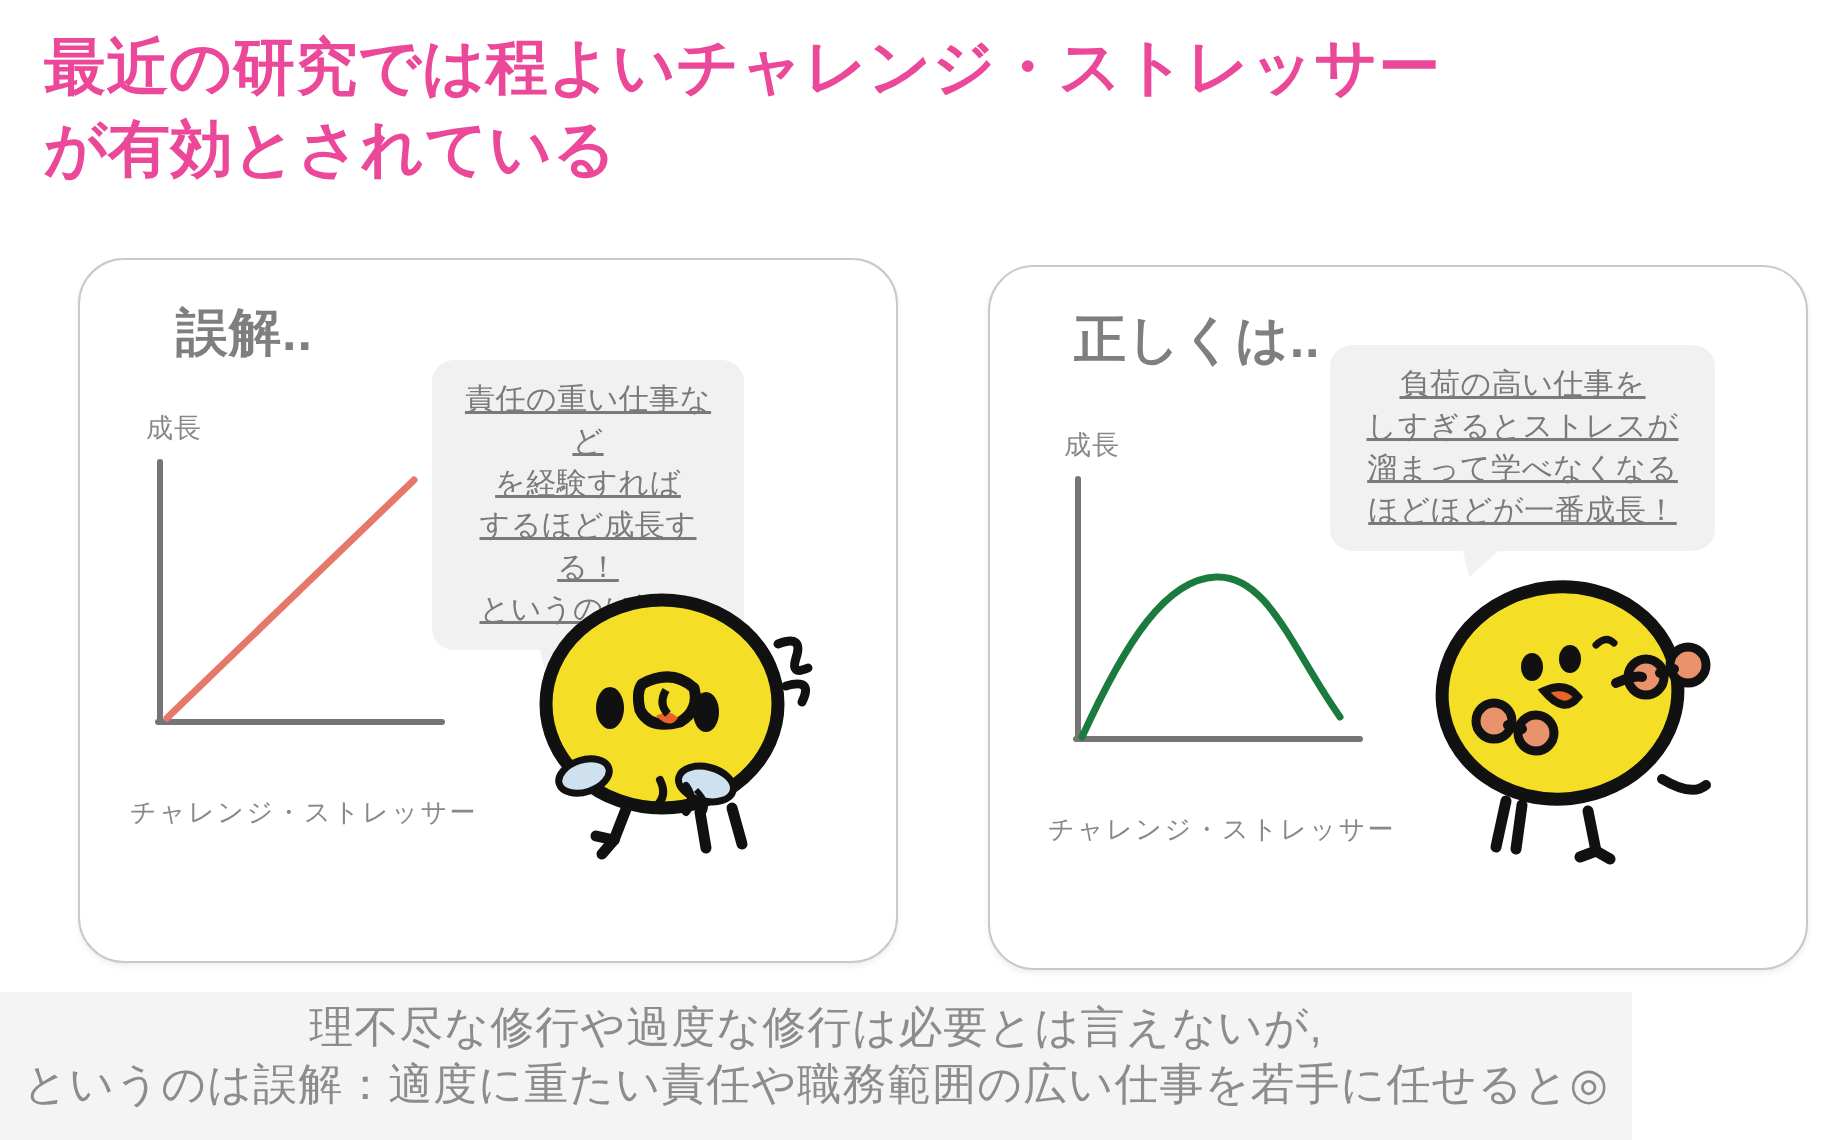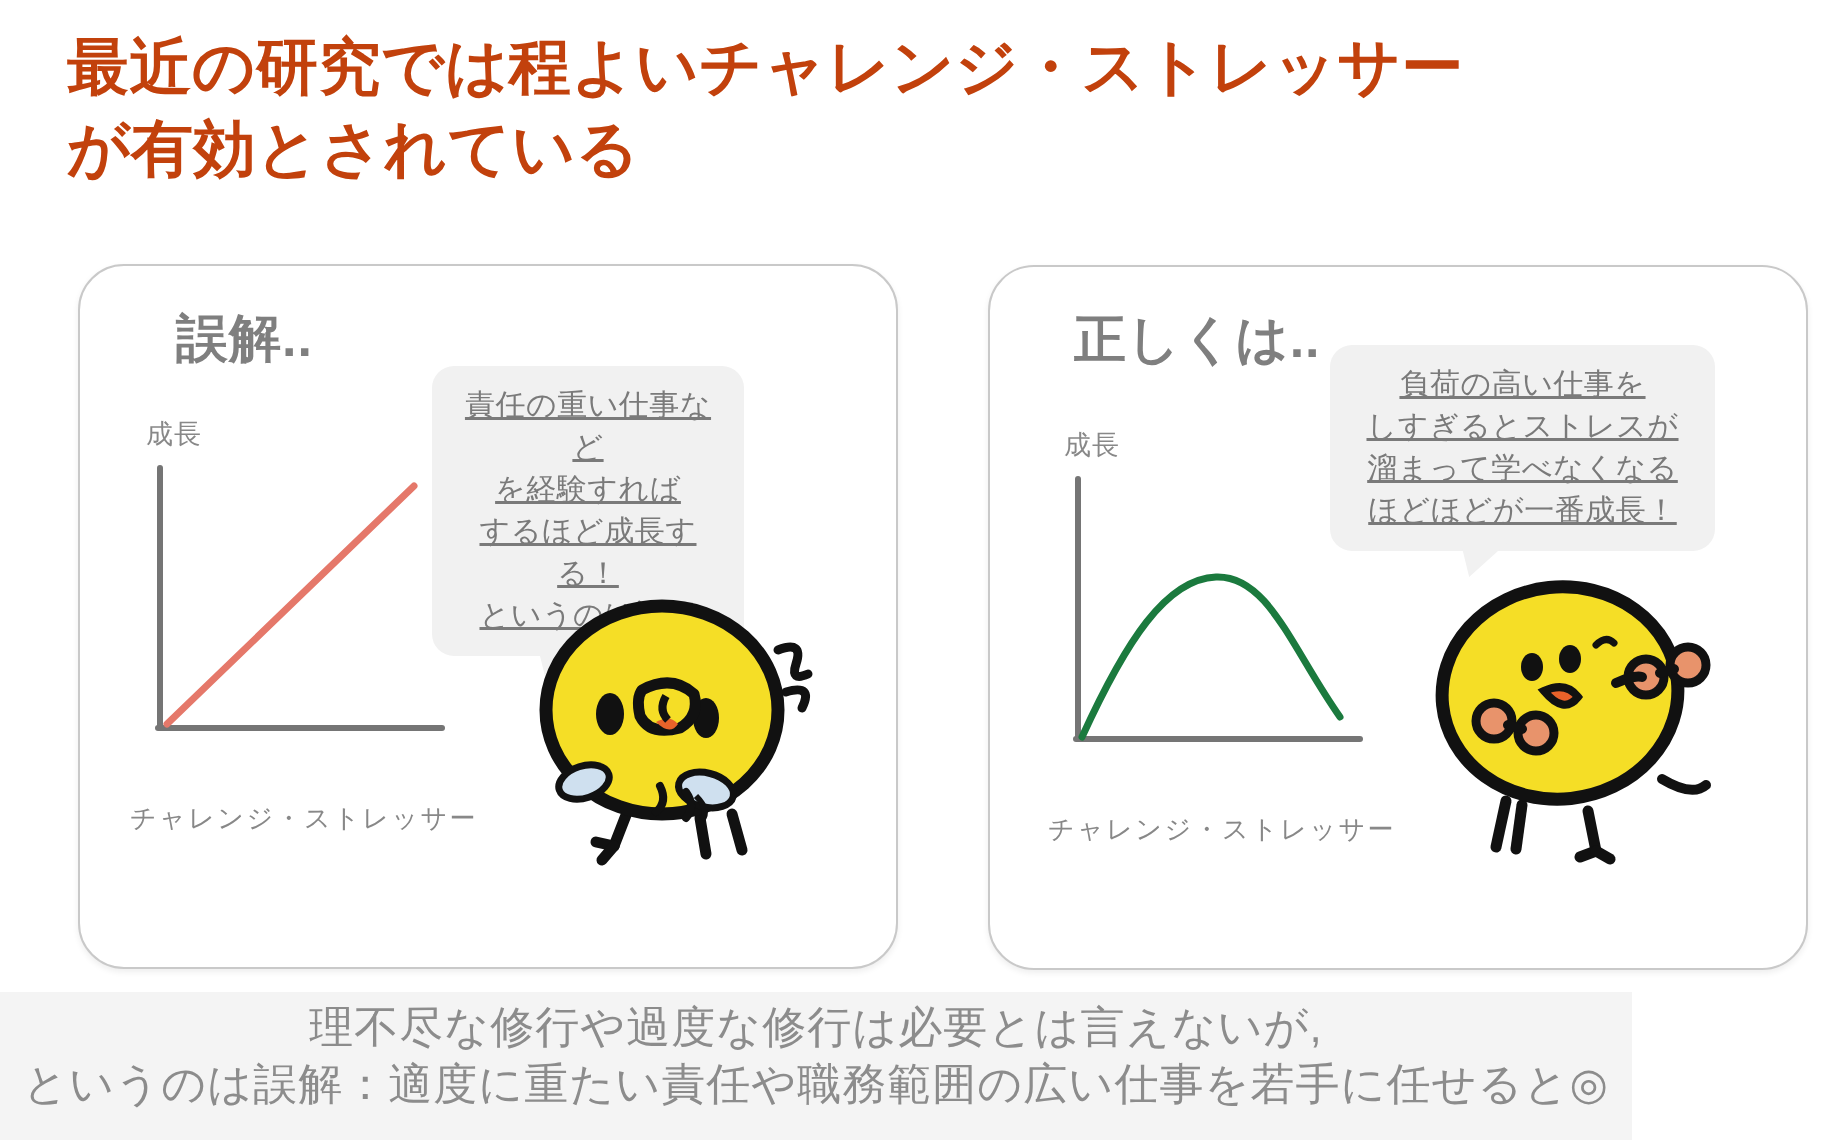--- a/index.html
+++ b/index.html
@@ -7,40 +7,40 @@
     width: 1848px; height: 1140px;
     background: #ffffff;
     font-family: "Liberation Sans", "DejaVu Sans", sans-serif;
     overflow: hidden;
   }
   .slide { position: relative; width: 1848px; height: 1140px; background:#fff; }
 
   
   .title {
     position: absolute;
-    left: 67px; top: 26px;
+    left: 44px; top: 26px;
     width: 1480px;
     font-size: 62px;
     font-weight: bold;
-    color: #c2410c;
+    color: #ec4899;
     line-height: 1.32;
     letter-spacing: 0.5px;
     white-space: pre-line;
   }
 
   
   .card {
     position: absolute;
     border: 2px solid #c9c9c9;
     border-radius: 46px;
     background: #ffffff;
     box-shadow: 0 3px 6px rgba(0,0,0,0.07);
     overflow: hidden;
   }
-  #card-left  { left: 78px;  top: 264px; width: 820px;  height: 705px; }
+  #card-left  { left: 78px;  top: 258px; width: 820px;  height: 705px; }
   #card-right { left: 988px; top: 265px; width: 820px;  height: 705px; }
 
   .card-title {
     position: absolute;
     top: 38px;
     font-size: 52px;
     font-weight: bold;
     color: #7f7f7f;
     letter-spacing: 1px;
   }

